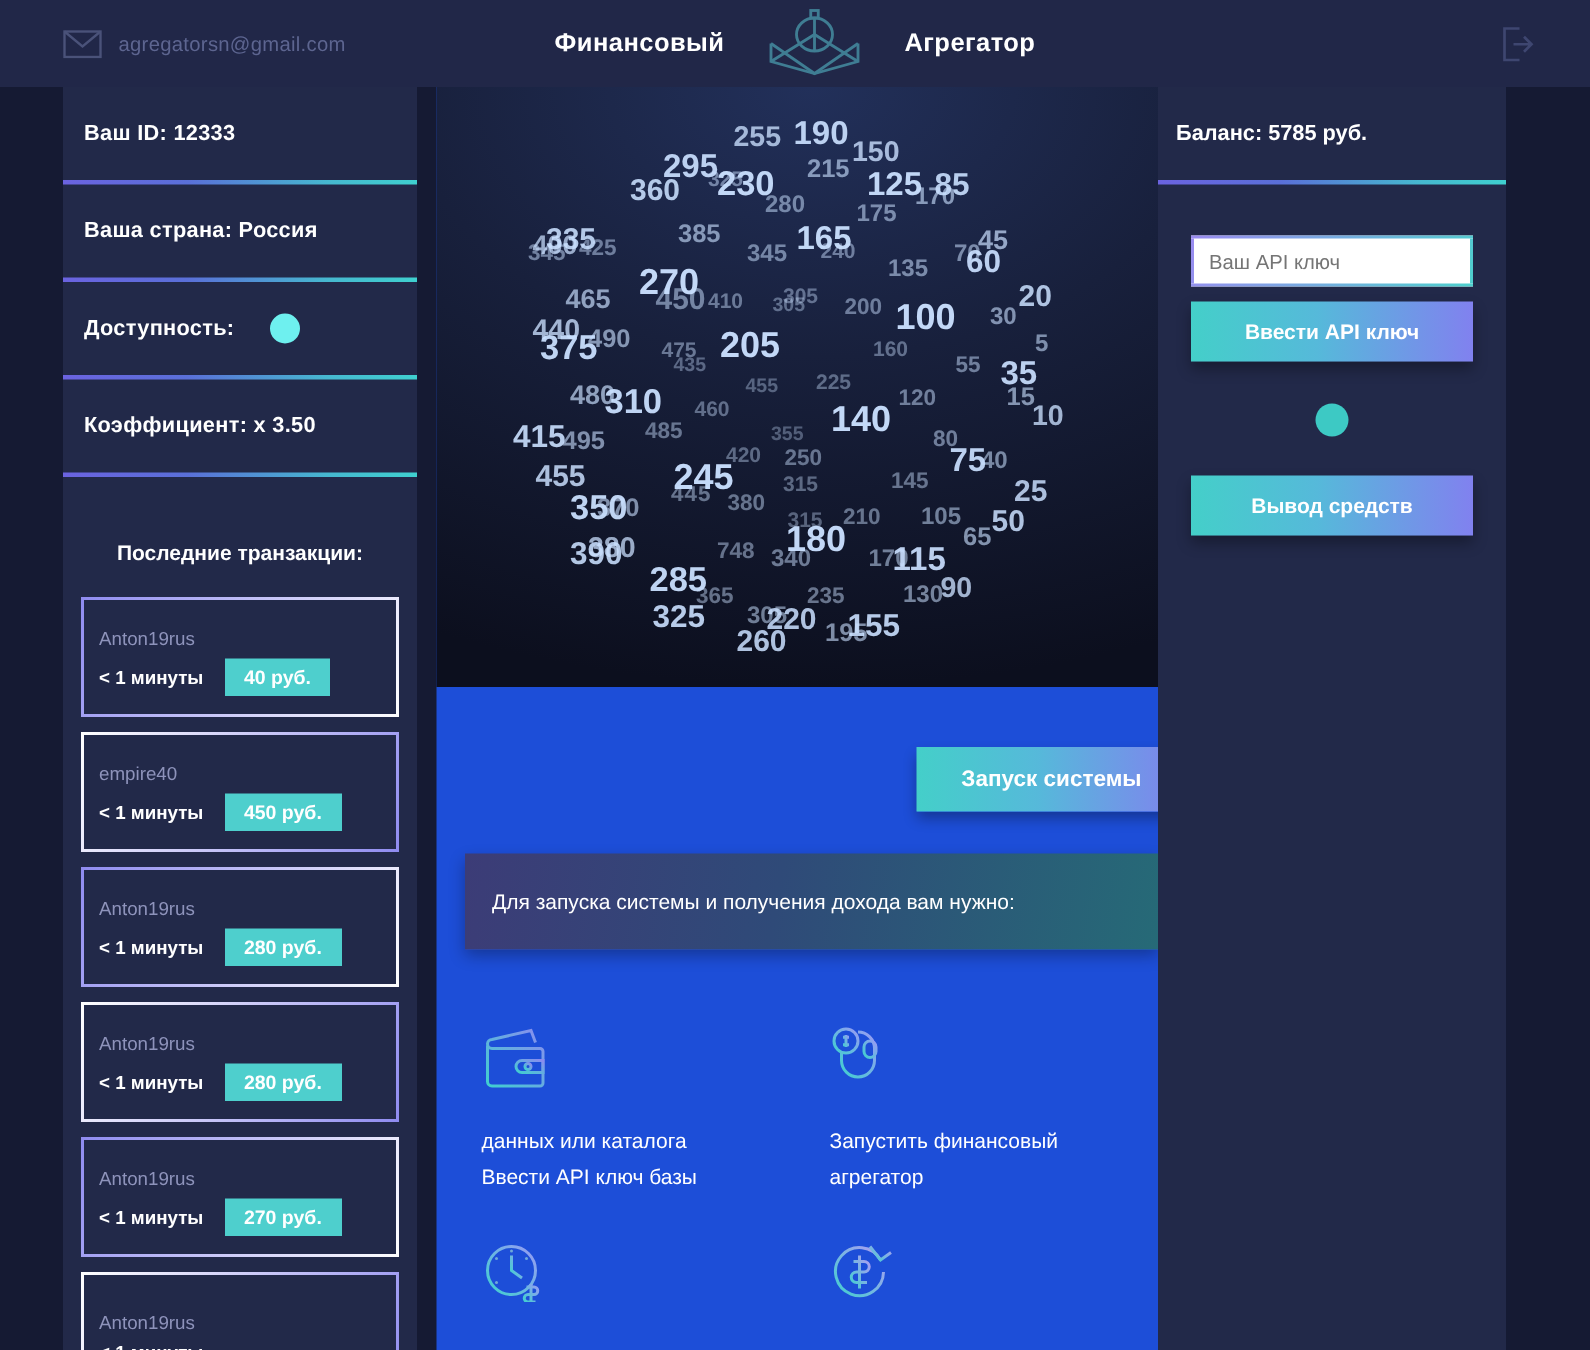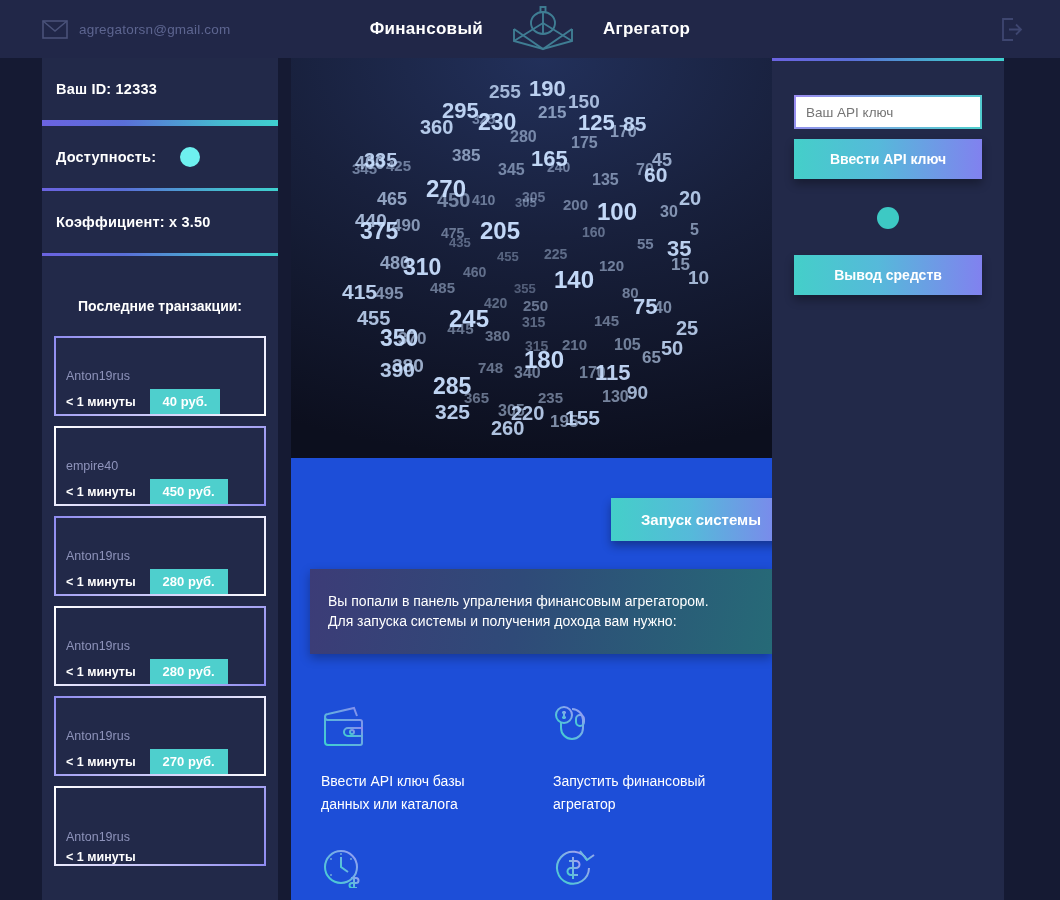--- a/index.html
+++ b/index.html
@@ -71,21 +71,21 @@
   .tx-card {
     position:relative; height:80px;
     background:#232a4c;
     padding:2px;
   }
   .tx-card.bdr-a { background:linear-gradient(120deg,#8f8bf0 0%,#ffffff 100%); }
   .tx-card.bdr-b { background:linear-gradient(120deg,#ffffff 0%,#8f8bf0 100%); }
   .tx-inner {
     width:100%; height:100%; background:#222949;
     padding:7px 10px 0 10px;
-    display:flex; flex-direction:column; justify-content:flex-end;
+    display:flex; flex-direction:column; justify-content:center;
   }
   .tx-user { font-size:12.5px; color:#8e93bb; margin-bottom:6px; }
   .tx-bottom { display:flex; align-items:center; gap:14px; }
   .tx-time { font-size:12.5px; font-weight:bold; color:#ffffff; white-space:nowrap; }
   .tx-amount {
     background:#4ecfcd; color:#ffffff; font-weight:bold;
     font-size:13px; padding:5px 13px; white-space:nowrap;
   }
 
   
@@ -191,20 +191,23 @@
         <path d="M9 12.5 H21 M16 7.5 L21 12.5 L16 17.5" fill="none" stroke="#3e4670" stroke-width="1.8"></path>
       </svg>
   </div>
 </div>
 
 <div class="sidebar">
   <div class="side-row">
     <span class="side-row-label">Ваш ID: 12333</span>
   </div>
   <div class="divider"></div>
+  <div class="side-row">
+    <span class="side-row-label">Ваша страна: Россия</span>
+  </div>
   <div class="divider"></div>
   <div class="side-row">
     <span class="side-row-label">Доступность:</span>
     <span class="status-dot"></span>
   </div>
   <div class="divider"></div>
   <div class="side-row">
     <span class="side-row-label">Коэффициент: x 3.50</span>
   </div>
   <div class="divider"></div>
@@ -364,21 +367,20 @@
       <span class="num" style="left: 200px; top: 360px; font-size: 20px; color: rgba(202, 224, 255, 0.86);">260</span>
       <span class="num" style="left: 259px; top: 355px; font-size: 17px; color: rgba(202, 224, 255, 0.6);">195</span>
       <span class="num" style="left: 274px; top: 349px; font-size: 21px; color: rgba(202, 224, 255, 0.9);">155</span>
     </div>
 
   <div class="launch-wrap">
     <button class="launch-btn">Запуск системы</button>
   </div>
 
   <div class="info-box">
-    <div>Вы попали в панель упраления финансовым агрегатором.</div>
     <div>Для запуска системы и получения дохода вам нужно:</div>
   </div>
 
   <div class="steps">
     <div class="step">
       <div class="step-icon">
         <svg viewBox="0 0 46 42" width="46" height="42">
           <defs>
               <linearGradient id="g1" x1="0" y1="1" x2="1" y2="0">
                 <stop offset="0" stop-color="#3fd0cf"></stop>
@@ -386,22 +388,22 @@
               </linearGradient>
             </defs>
           <g fill="none" stroke="url(#g1)" stroke-width="2">
             <path d="M4 13 V37 a3 3 0 0 0 3 3 H39 a2 2 0 0 0 2-2 V17 a2 2 0 0 0-2-2 H7 a3 3 0 0 1 0-6 L33 3 L36 11"></path>
             <path d="M27 23 H41 V31 H27 a4 4 0 0 1 0-8 Z"></path>
             <circle cx="31" cy="27" r="2"></circle>
           </g>
         </svg>
       </div>
       <div class="step-text">
+        <div>данных или каталога</div>
         <div>Ввести API ключ базы</div>
-        <div>данных или каталога</div>
       </div>
     </div>
     <div class="step">
       <div class="step-icon">
         <svg viewBox="0 0 46 42" width="46" height="42">
           <defs>
               <linearGradient id="g2" x1="0" y1="1" x2="1" y2="0">
                 <stop offset="0" stop-color="#3fd0cf"></stop>
                 <stop offset="1" stop-color="#9a9af5"></stop>
               </linearGradient>
@@ -466,20 +468,23 @@
         </svg>
       </div>
       <div class="step-text">
         <div></div>
       </div>
     </div>
   </div>
 </div>
 
 <div class="rightpanel">
+  <div class="balance-row">
+    <span class="balance-text">Баланс: 5785 руб.</span>
+  </div>
   <div class="divider"></div>
   <div class="rp-body">
     <input class="api-input" type="text" placeholder="Ваш API ключ" style="">
     <button class="grad-btn">Ввести API ключ</button>
     <div class="rp-dot"></div>
     <button class="grad-btn rp-btn2">Вывод средств</button>
   </div>
 </div>
 
 </body></html>

